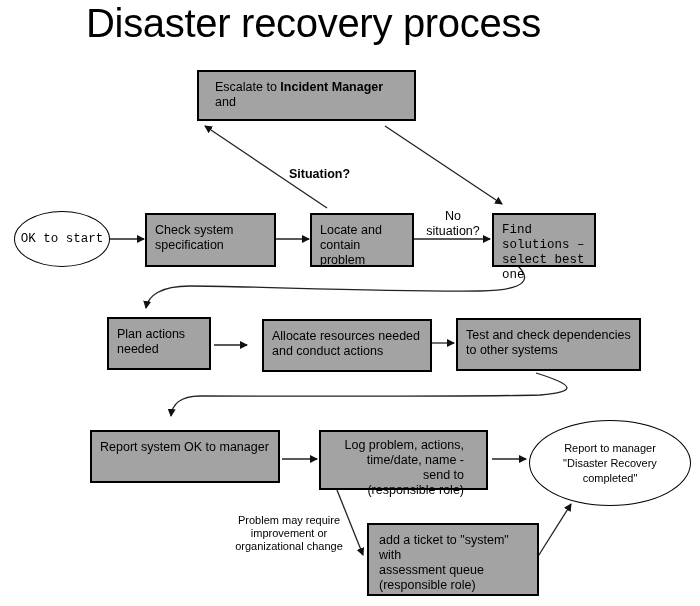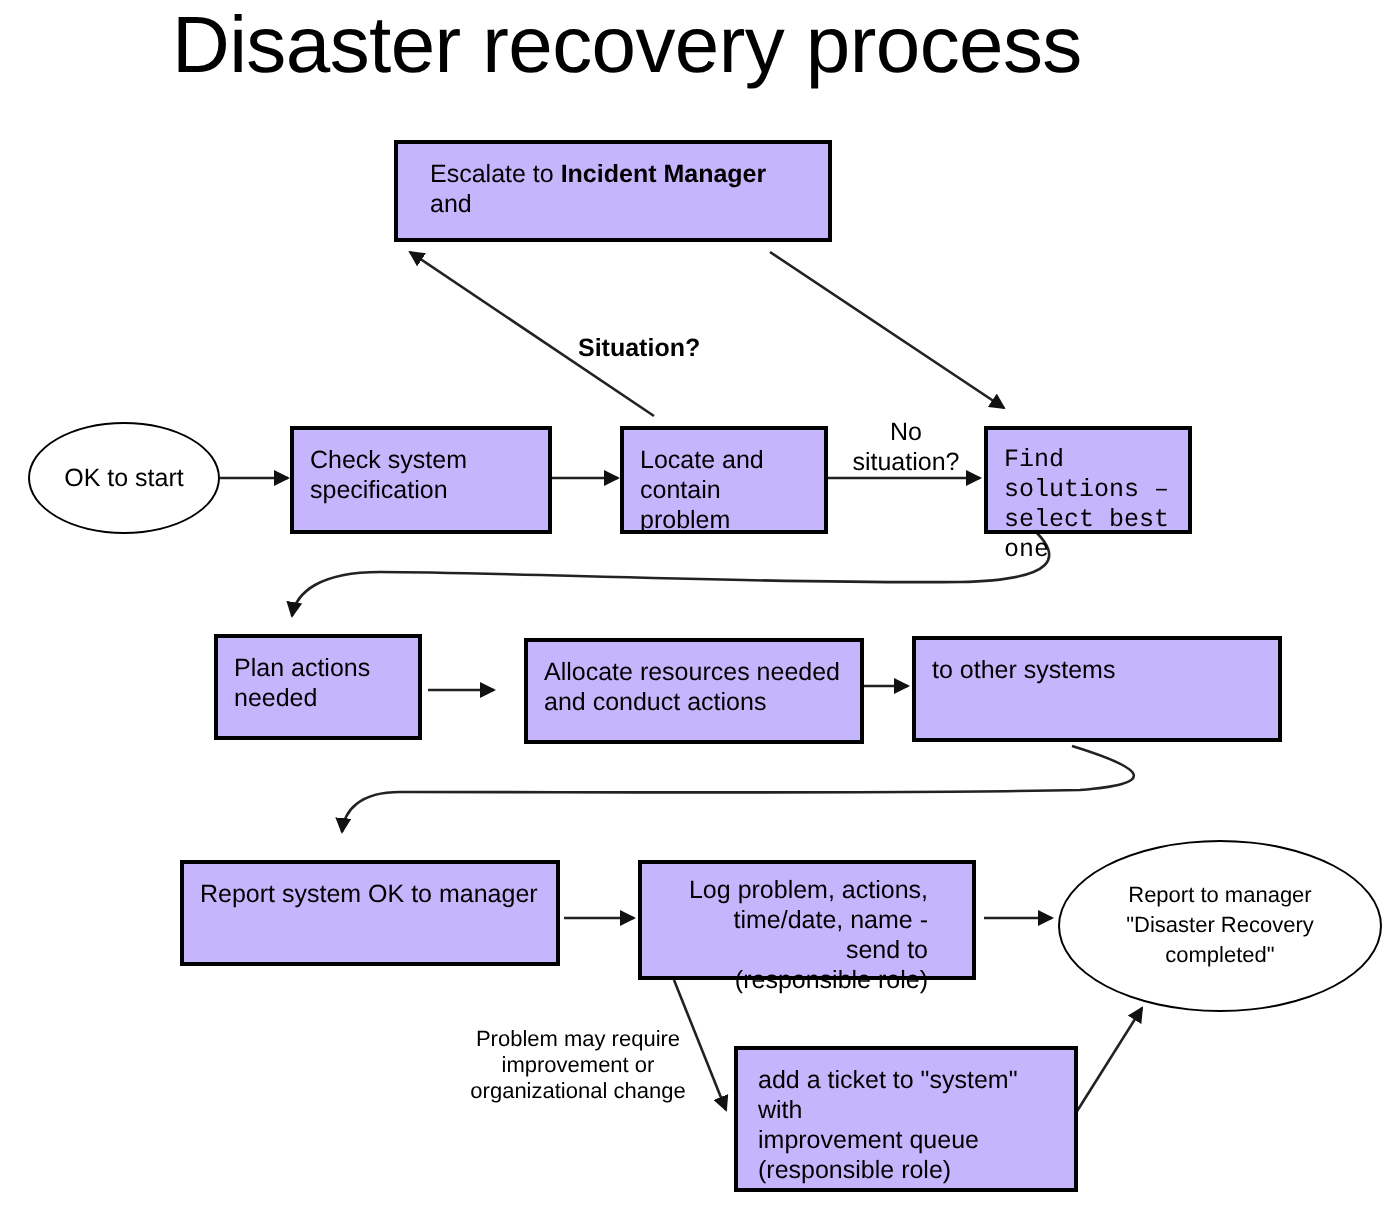--- a/index.html
+++ b/index.html
@@ -1,20 +1,20 @@
 <!DOCTYPE html>
 <html><head>
 <meta charset="utf-8">
 <style>
   html, body { margin: 0; padding: 0; background: #ffffff; }
   body { width: 700px; height: 606px; position: relative; overflow: hidden;
          font-family: "Liberation Sans", sans-serif; color: #000; }
   .title { position: absolute; left: 86px; top: 0px; font-size: 40px; line-height: 46px;
            font-family: "Liberation Sans", sans-serif; letter-spacing: -0.3px; text-align: right; }
-  .box { position: absolute; border: 2.5px solid #000; background: #c4b5fd; box-sizing: border-box;
+  .box { position: absolute; border: 2.5px solid #000; background: #a3a3a3; box-sizing: border-box;
          font-size: 12.5px; line-height: 15px; padding: 8px 8px; }
   .ellipse { position: absolute; border: 1.3px solid #000; border-radius: 50%; background: #fff;
              box-sizing: border-box; display: flex; align-items: center; justify-content: center;
              text-align: center; font-size: 11px; line-height: 15px; }
   .label { position: absolute; font-size: 12.5px; line-height: 15px; text-align: center; }
   .bold { font-weight: bold; }
   svg.arrows { position: absolute; left: 0; top: 0; }
   .line { stroke: #222; stroke-width: 1.3; fill: none; }
   .head { fill: #111; }
   .sm { font-size: 11px; line-height: 13px; }
@@ -51,21 +51,21 @@
 
   <line x1="282" y1="459" x2="317" y2="459" class="line" marker-end="url(#ah)"></line>
 
   <line x1="492" y1="459" x2="526" y2="459" class="line" marker-end="url(#ah)"></line>
 
   <line x1="337" y1="490" x2="363" y2="555" class="line" marker-end="url(#ah)"></line>
 
   <line x1="537" y1="558" x2="571" y2="504" class="line" marker-end="url(#ah)"></line>
 </svg>
 
-<div class="ellipse" style="left:14px; top:211px; width:96px; height:56px; font-family:Liberation Sans, sans-serif; font-size:12.5px;">
+<div class="ellipse" style="left:14px; top:211px; width:96px; height:56px; font-family:Liberation Mono, monospace; font-size:12.5px;">
   <span>OK to start</span>
 </div>
 
 <div class="box" style="left:145px; top:213px; width:131px; height:54px;">
   <div>Check system</div>
   <div>specification</div>
 </div>
 
 <div class="box" style="left:310px; top:213px; width:104px; height:54px;">
   <div>Locate and</div>
@@ -92,20 +92,21 @@
   <div>Plan actions</div>
   <div>needed</div>
 </div>
 
 <div class="box" style="left:250px; top:319px; width:170px; height:53px;margin-left:12px;">
   <div>Allocate resources needed</div>
   <div>and conduct actions</div>
 </div>
 
 <div class="box" style="left:456px; top:318px; width:185px; height:53px;">
+  <div>Test and check dependencies</div>
   <div>to other systems</div>
 </div>
 
 <div class="box" style="left:90px; top:430px; width:190px; height:53px;">
   <div>Report system OK to manager</div>
 </div>
 
 <div class="box" style="left:319px; top:430px; width:169px; height:60px; padding:6px 22px;text-align:right;">
   <div>Log problem, actions,</div>
   <div>time/date, name -  send to</div>
@@ -121,15 +122,15 @@
 </div>
 
 <div class="label sm" style="left:224px; top:514px; width:130px;">
   <div>Problem may require</div>
   <div>improvement or</div>
   <div>organizational change</div>
 </div>
 
 <div class="box" style="left:367px; top:523px; width:172px; height:73px; padding:8px 10px;">
   <div>add a ticket to "system" with</div>
-  <div>improvement queue</div>
+  <div>assessment queue</div>
   <div>(responsible role)</div>
 </div>
 
 </body></html>

